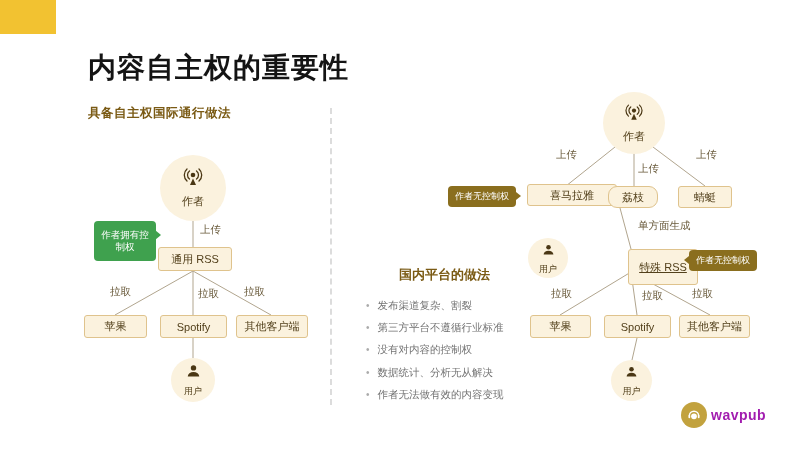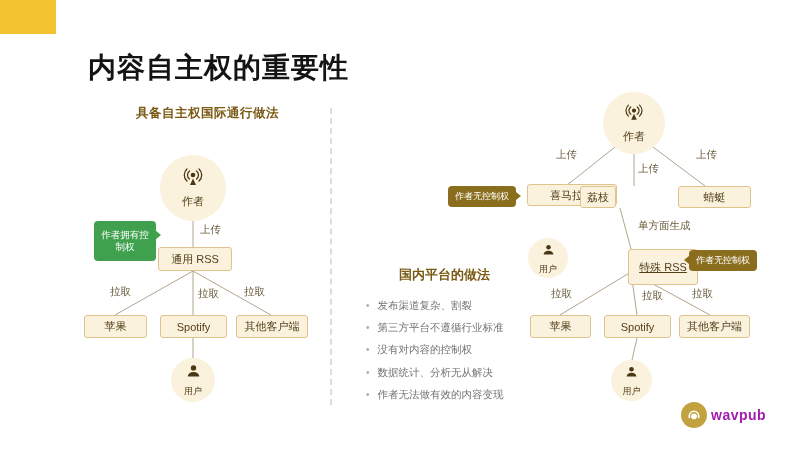--- a/index.html
+++ b/index.html
@@ -3,21 +3,21 @@
 <meta charset="utf-8">
 <style>
   html,body { margin:0; padding:0; background:#e9e9e9; }
   .slide {
     position:relative; width:800px; height:450px; background:#ffffff;
     overflow:hidden; font-family:"Liberation Sans","DejaVu Sans",sans-serif;
     margin:0 auto;
   }
   .accent-corner { position:absolute; left:0; top:0; width:56px; height:34px; background:#F2C231; }
   .slide-title { position:absolute; left:88px; top:30px; font-size:28px; font-weight:800; color:#141414; letter-spacing:1px; }
-  .section-heading { position:absolute; font-size:12.5px; font-weight:bold; color:#7A5A14; letter-spacing:0.5px;margin-left:48px; }
+  .section-heading { position:absolute; font-size:12.5px; font-weight:bold; color:#7A5A14; letter-spacing:0.5px; }
   .divider { position:absolute; left:330px; top:108px; height:297px; width:0; border-left:2px dashed #DCDCDC; }
 
   .connector-svg { position:absolute; left:0; top:0; width:800px; height:450px; pointer-events:none; }
   .connector-svg line { stroke:#B1A58E; stroke-width:1; }
 
   .node-circle {
     position:absolute; background:#FBF2DE; border-radius:50%;
     display:flex; flex-direction:column; align-items:center; justify-content:center; gap:4px;
     color:#53411C;
   }
@@ -150,22 +150,22 @@
     <span class="node-label">作者</span>
   </div>
 
   <span class="edge-label" style="left:556px; top:148px;">上传</span>
   <span class="edge-label" style="left:638px; top:162px;">上传</span>
   <span class="edge-label" style="left:696px; top:148px;">上传</span>
 
   <div class="tag tag-dark point-right" style="left:448px; top:186px; width:68px; height:21px;">作者无控制权</div>
 
   <div class="box" style="left:527px; top:184px; width:90px; height:22px;">喜马拉雅</div>
-  <div class="box" style="left:580px; top:186px; width:36px; height:22px;">荔枝</div>
-  <div class="box" style="left:678px; top:186px; width:73px; height:22px;">蜻蜓</div>
+  <div class="box" style="left:608px; top:186px; width:50px; height:22px;border-radius:9px;">荔枝</div>
+  <div class="box" style="left:678px; top:186px; width:54px; height:22px;">蜻蜓</div>
 
   <span class="edge-label" style="left:638px; top:219px;">单方面生成</span>
 
   <div class="node-circle small" style="left:528px; top:238px; width:40px; height:40px;">
     <span>
       <svg width="13" height="11" viewBox="0 0 16 14">
         <circle cx="8" cy="4.2" r="2.9" fill="#4A3714"></circle>
         <path d="M1.8 13.5 a6.2 5 0 0 1 12.4 0 Z" fill="#4A3714"></path>
       </svg>
     </span>

